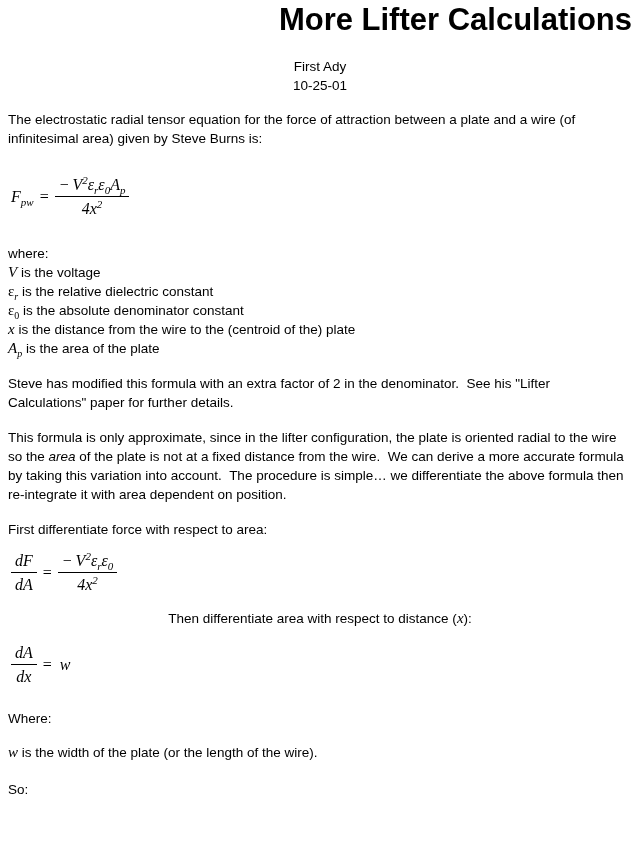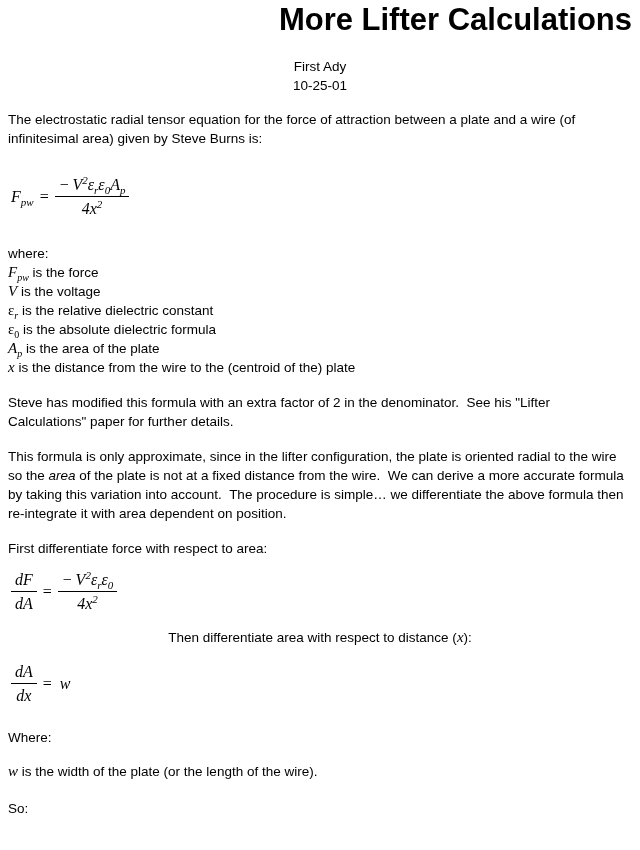--- a/index.html
+++ b/index.html
@@ -82,26 +82,25 @@
     <span><span>F</span><sub>pw</sub></span>
     <span class="eq">=</span>
     <span class="frac">
       <span class="num"><span class="minus">−</span><span>V</span><sup>2</sup><span>ε</span><sub>r</sub><span>ε</span><sub>0</sub><span>A</span><sub>p</sub></span>
       <span class="den"><span>4</span><span>x</span><sup>2</sup></span>
     </span>
   </div>
 
   <div class="mt-where">
     <div class="def-row">where:</div>
-    <div class="def-row"><span class="sym">F</span><sub>pw</sub><span> is the force</span></div>
     <div class="def-row"><span class="sym">V</span><sub></sub><span> is the voltage</span></div>
     <div class="def-row"><span class="sym sym-up">ε</span><sub>r</sub><span> is the relative dielectric constant</span></div>
-    <div class="def-row"><span class="sym sym-up">ε</span><sub class="up">0</sub><span> is the absolute dielectric formula</span></div>
+    <div class="def-row"><span class="sym sym-up">ε</span><sub class="up">0</sub><span> is the absolute denominator constant</span></div>
+    <div class="def-row"><span class="sym">x</span><sub></sub><span> is the distance from the wire to the (centroid of the) plate</span></div>
     <div class="def-row"><span class="sym">A</span><sub>p</sub><span> is the area of the plate</span></div>
-    <div class="def-row"><span class="sym">x</span><sub></sub><span> is the distance from the wire to the (centroid of the) plate</span></div>
   </div>
 
   <p class="para mt-steve">Steve has modified this formula with an extra factor of 2 in the denominator.  See his "Lifter Calculations" paper for further details.</p>
 
   <p class="para mt-approx"><span>This formula is only approximate, since in the lifter configuration, the plate is oriented radial to the wire so the </span><span class="it-sans">area</span><span> of the plate is not at a fixed distance from the wire.  We can derive a more accurate formula by taking this variation into account.  The procedure is simple… we differentiate the above formula then re-integrate it with area dependent on position.</span></p>
 
   <p class="para mt-first">First differentiate force with respect to area:</p>
 
   <div class="formula mt-f2">
     <span class="frac">

